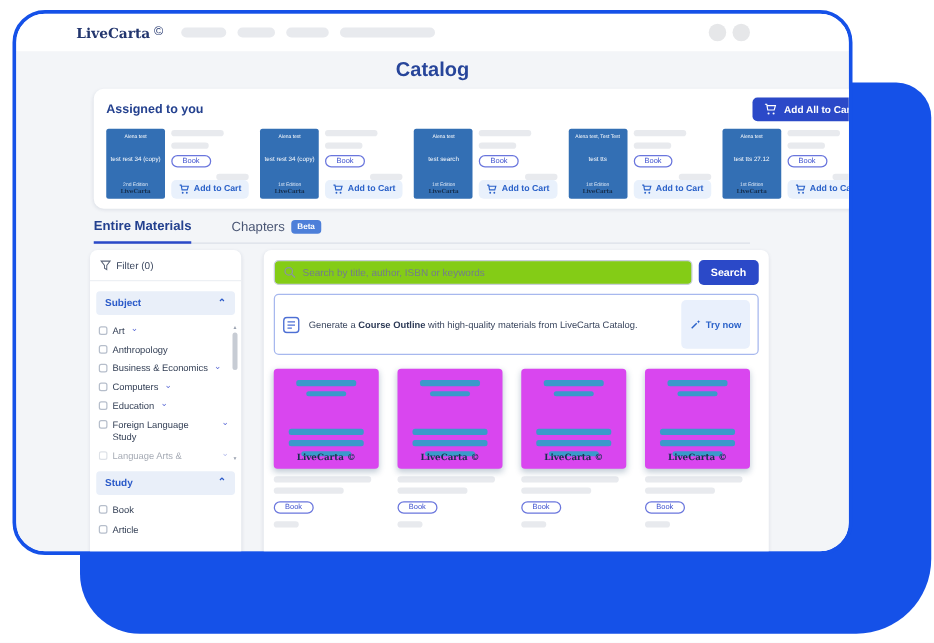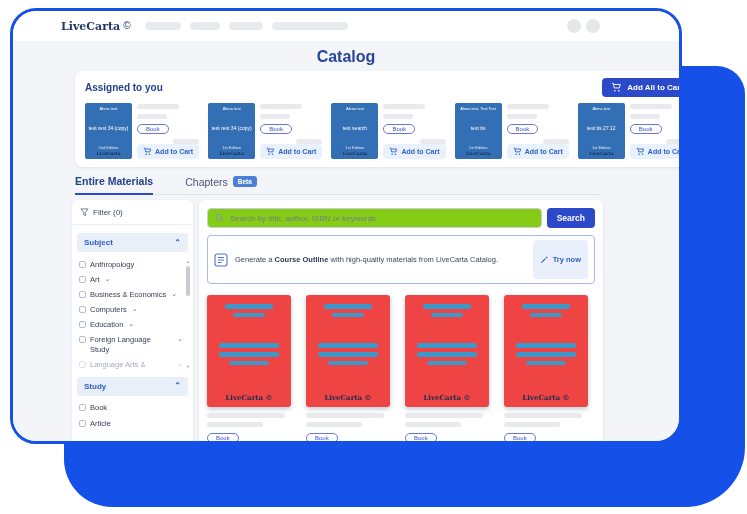--- a/index.html
+++ b/index.html
@@ -55,21 +55,21 @@
     justify-content:center; font-family:inherit; }
 
   
   .tabs-row { margin-left:62px; width:525px; margin-top:8px; display:flex; gap:32px;
     border-bottom:1px solid #DCE0E7; }
   .tab { font-size:10.5px; color:#4A5674; padding-bottom:6px; display:flex; align-items:center; gap:5px; cursor:default; }
   .tab.active { color:#24418F; font-weight:bold; border-bottom:2px solid #2B49C8; margin-bottom:-1px; }
   .beta-badge { background:#4D7FD9; color:#fff; font-size:6.5px; font-weight:bold; border-radius:3px; padding:2px 5px; }
 
   
-  .columns { display:flex; margin-left:59px; margin-top:5px; gap:6px; align-items:flex-start; }
+  .columns { display:flex; margin-left:59px; margin-top:5px; gap:18px; align-items:flex-start; }
   .sidebar { width:121px; background:#fff; border-radius:6px; box-shadow:0 1px 3px rgba(30,50,90,.10);
     padding-bottom:10px; height:300px; }
   .filter-head { display:flex; align-items:center; gap:4px; color:#3A465E; font-size:8px;
     padding:8px 8px 7px; border-bottom:1px solid #EDF0F4; }
   .section-head { display:flex; justify-content:space-between; align-items:center; background:#E9EFF9;
     color:#2C5BC9; font-weight:bold; font-size:8px; padding:5px 7px; margin:8px 5px 5px; border-radius:3px; }
   .section-head .chev-up { font-size:8px; color:#2C5BC9; line-height:0.5; }
   .chk-list { padding:0 10px 0 7px; position:relative; }
   .chk-row { display:flex; align-items:flex-start; gap:4px; color:#333F55; font-size:7.5px;
     padding:2.5px 0; line-height:1.35; }
@@ -94,21 +94,21 @@
 
   .banner { margin-top:7px; border:1px solid #A7B8EE; border-radius:4px; display:flex;
     align-items:center; gap:7px; padding:4px 6px; background:#fff; }
   .banner-text { font-size:7.5px; color:#3A465E; flex:1; white-space:nowrap; overflow:hidden; }
   .banner-text b { color:#2E3B57; }
   .try-btn { background:#E9F0FC; color:#2B62C9; border:none; border-radius:4px; font-size:7.5px;
     font-weight:bold; padding:15px 7px; display:flex; align-items:center; gap:4px; font-family:inherit; white-space:nowrap; }
 
   .grid { display:flex; gap:15px; margin-top:11px; }
   .gcol { width:84px; display:flex; flex-direction:column; }
-  .gcover { width:84px; height:112px; background:#ef4444; border-radius:3px;
+  .gcover { width:84px; height:80px; background:#d946ef; border-radius:3px;
     box-shadow:0 2px 5px rgba(20,60,100,.28); position:relative; display:flex; flex-direction:column;
     align-items:center; padding-top:9px; }
   .gbar { background:#3B99CB; border-radius:2px; }
   .gt1 { width:48px; height:5px; }
   .gt2 { width:32px; height:4px; margin-top:4px; }
   .gmid { margin-top:26px; display:flex; flex-direction:column; align-items:center; gap:4px; }
   .gm1,.gm2 { width:60px; height:5px; } .gm3 { width:40px; height:4px; }
   .gbrand { position:absolute; bottom:5px; width:100%; text-align:center; color:#17304F;
     font-family:"DejaVu Serif",serif; font-size:7px; font-weight:bold; }
   .gb1 { width:78px; margin-top:6px; }
@@ -305,26 +305,26 @@
           <span>Filter (0)</span>
         </div>
 
         <div class="section-head">
           <span>Subject</span>
           <span class="chev-up">⌃</span>
         </div>
         <div class="chk-list">
           <div class="chk-row">
               <span class="chk"></span>
+              <span>Art</span>
+              <span class="chev">⌄</span>
+            </div>
+          <div class="chk-row">
+              <span class="chk"></span>
               <span>Anthropology</span>
-            </div>
-          <div class="chk-row">
-              <span class="chk"></span>
-              <span>Art</span>
-              <span class="chev">⌄</span>
             </div>
           <div class="chk-row">
               <span class="chk"></span>
               <span>Business &amp; Economics</span>
               <span class="chev">⌄</span>
             </div>
           <div class="chk-row">
               <span class="chk"></span>
               <span>Computers</span>
               <span class="chev">⌄</span>

